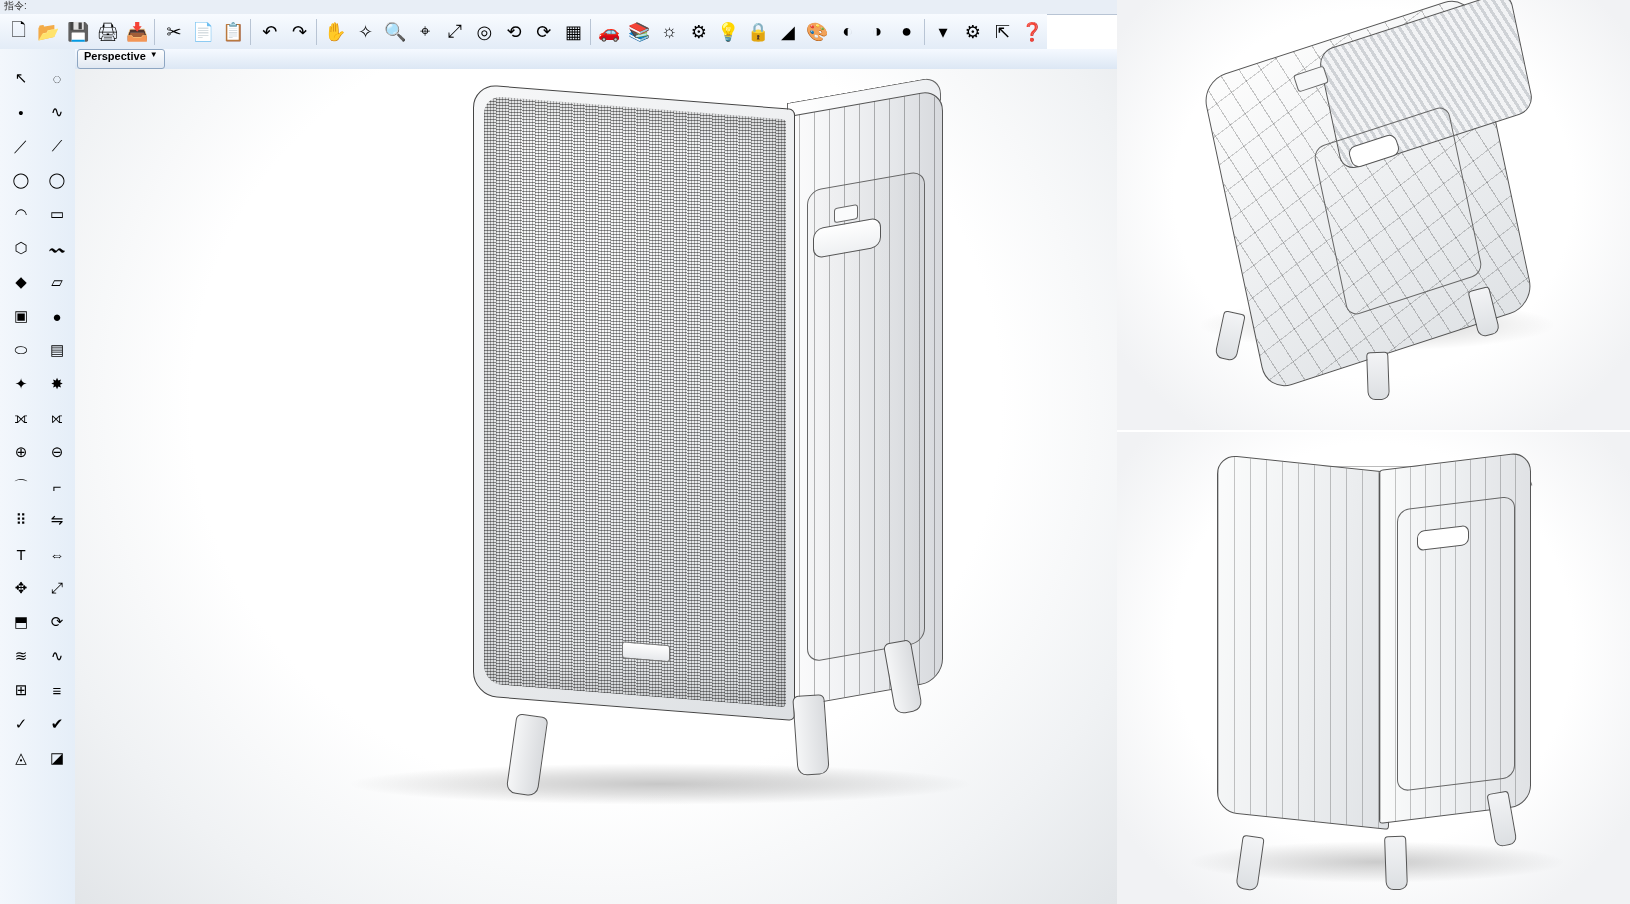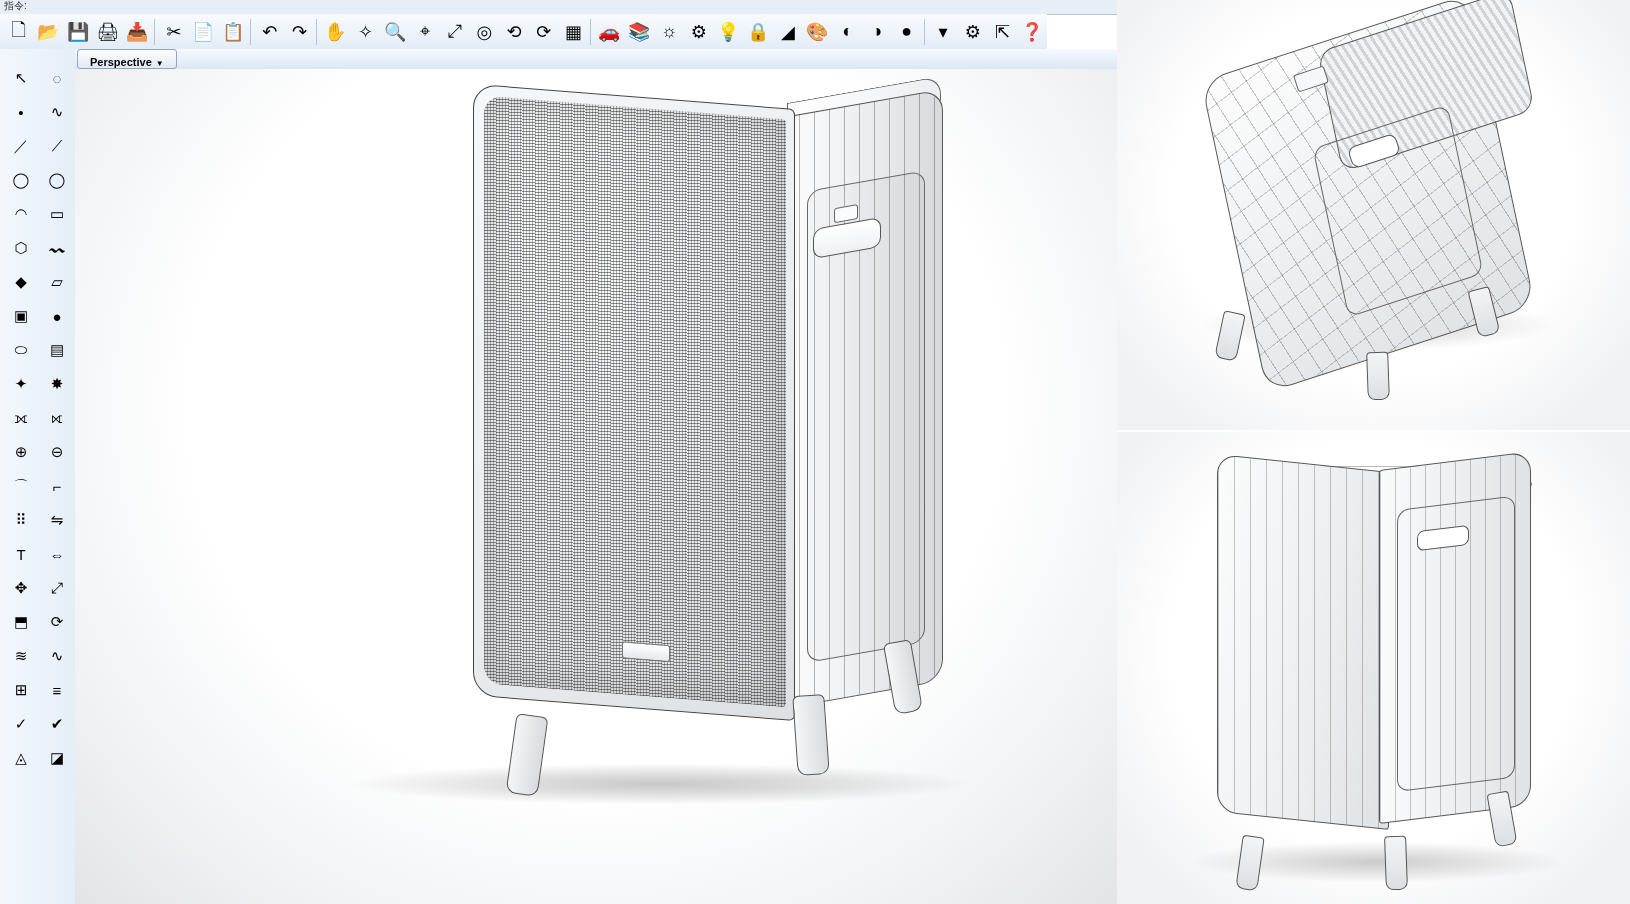--- a/index.html
+++ b/index.html
@@ -4,21 +4,21 @@
 <style>
   html,body{margin:0;padding:0;width:1630px;height:904px;font-family:"Segoe UI",Arial,sans-serif;font-size:11px;background:#fff;overflow:hidden;color:#000}
   .titlebar{position:absolute;left:0;top:0;width:100%;height:14px;background:#e8eef6;border-bottom:1px solid #b8c4d4;font-size:10px;padding-left:4px;color:#333;line-height:12px;overflow:hidden}
   .toolbar{position:absolute;left:0;top:14px;width:1043px;height:35px;background:linear-gradient(#f8fbff,#e3ecf7);border-bottom:1px solid #9fb4cd;display:flex;align-items:center;padding-left:4px}
   .toolbar .tbtn{width:32px;height:30px;display:flex;align-items:center;justify-content:center;border:1px solid transparent;border-radius:3px;cursor:pointer;font-size:18px}
   .sep{width:2px;height:26px;border-left:1px solid #b8c4d4;margin:0 2px}
   .sidebar{position:absolute;left:0;top:49px;width:75px;height:855px;background:linear-gradient(90deg,#f3f7fc,#e5eef8);border-right:1px solid #9fb4cd;display:flex;flex-direction:column;flex-wrap:wrap;padding-top:12px}
   .sidebar .row{display:flex;justify-content:flex-start;gap:6px;padding:2px 6px}
   .sbtn{width:28px;height:28px;display:flex;align-items:center;justify-content:center;border:1px solid transparent;border-radius:3px;cursor:pointer;font-size:15px}
   .viewhdr{position:absolute;left:75px;top:49px;width:1042px;height:20px;background:linear-gradient(#f5f9ff,#dce7f4);border-bottom:1px solid #9fb4cd;display:flex;align-items:center}
-  .viewtab{height:18px;background:linear-gradient(#fefefe,#e0e8f2);border:1px solid #8ea6c2;border-radius:3px;margin-left:2px;padding:0 12px;display:flex;align-items:flex-end;font-weight:bold;cursor:pointer}
+  .viewtab{height:18px;background:linear-gradient(#fefefe,#e0e8f2);border:1px solid #8ea6c2;border-radius:3px;margin-left:2px;padding:0 6px;display:flex;align-items:flex-start;font-weight:bold;cursor:pointer}
   .viewtab .dd{margin-left:4px;font-size:8px}
   .viewport{position:absolute;left:75px;top:69px;width:1042px;height:835px;background:radial-gradient(ellipse at 50% 40%,#ffffff 0%,#ffffff 55%,#f0f2f4 80%,#e2e5e8 100%)}
   .shadow-main{position:absolute;left:270px;top:655px;width:630px;height:120px;background:radial-gradient(ellipse at center,rgba(0,0,0,.22) 0%,rgba(0,0,0,.12) 35%,rgba(0,0,0,0) 70%);transform:scaleY(.35)}
   
   .obj{position:absolute;left:340px;top:30px;width:520px;height:680px}
   .side{position:absolute;left:368px;top:18px;width:158px;height:590px;background:linear-gradient(90deg,#fdfdfd,#f2f3f5 35%,#e5e7ea 70%,#d7d9dd);border:1px solid #555;border-radius:0 22px 22px 0;transform:skewY(-10deg);transform-origin:left top}
   .side::after{content:"";position:absolute;inset:0;background:repeating-linear-gradient(90deg,rgba(0,0,0,.28) 0 1px,transparent 1px 15px);border-radius:inherit}
   .panel{position:absolute;left:392px;top:92px;width:116px;height:470px;border:1px solid #666;border-radius:14px;transform:skewY(-10deg);transform-origin:left top;background:linear-gradient(90deg,rgba(0,0,0,.015),rgba(0,0,0,.035))}
   .handle{position:absolute;left:398px;top:130px;width:66px;height:28px;border:1px solid #555;border-radius:10px;transform:skewY(-10deg);transform-origin:left top;background:linear-gradient(#fff,#eef0f2)}
   .handle::before{content:"";position:absolute;left:20px;top:-18px;width:22px;height:13px;border:1px solid #666;border-radius:3px;background:#fafbfc}

